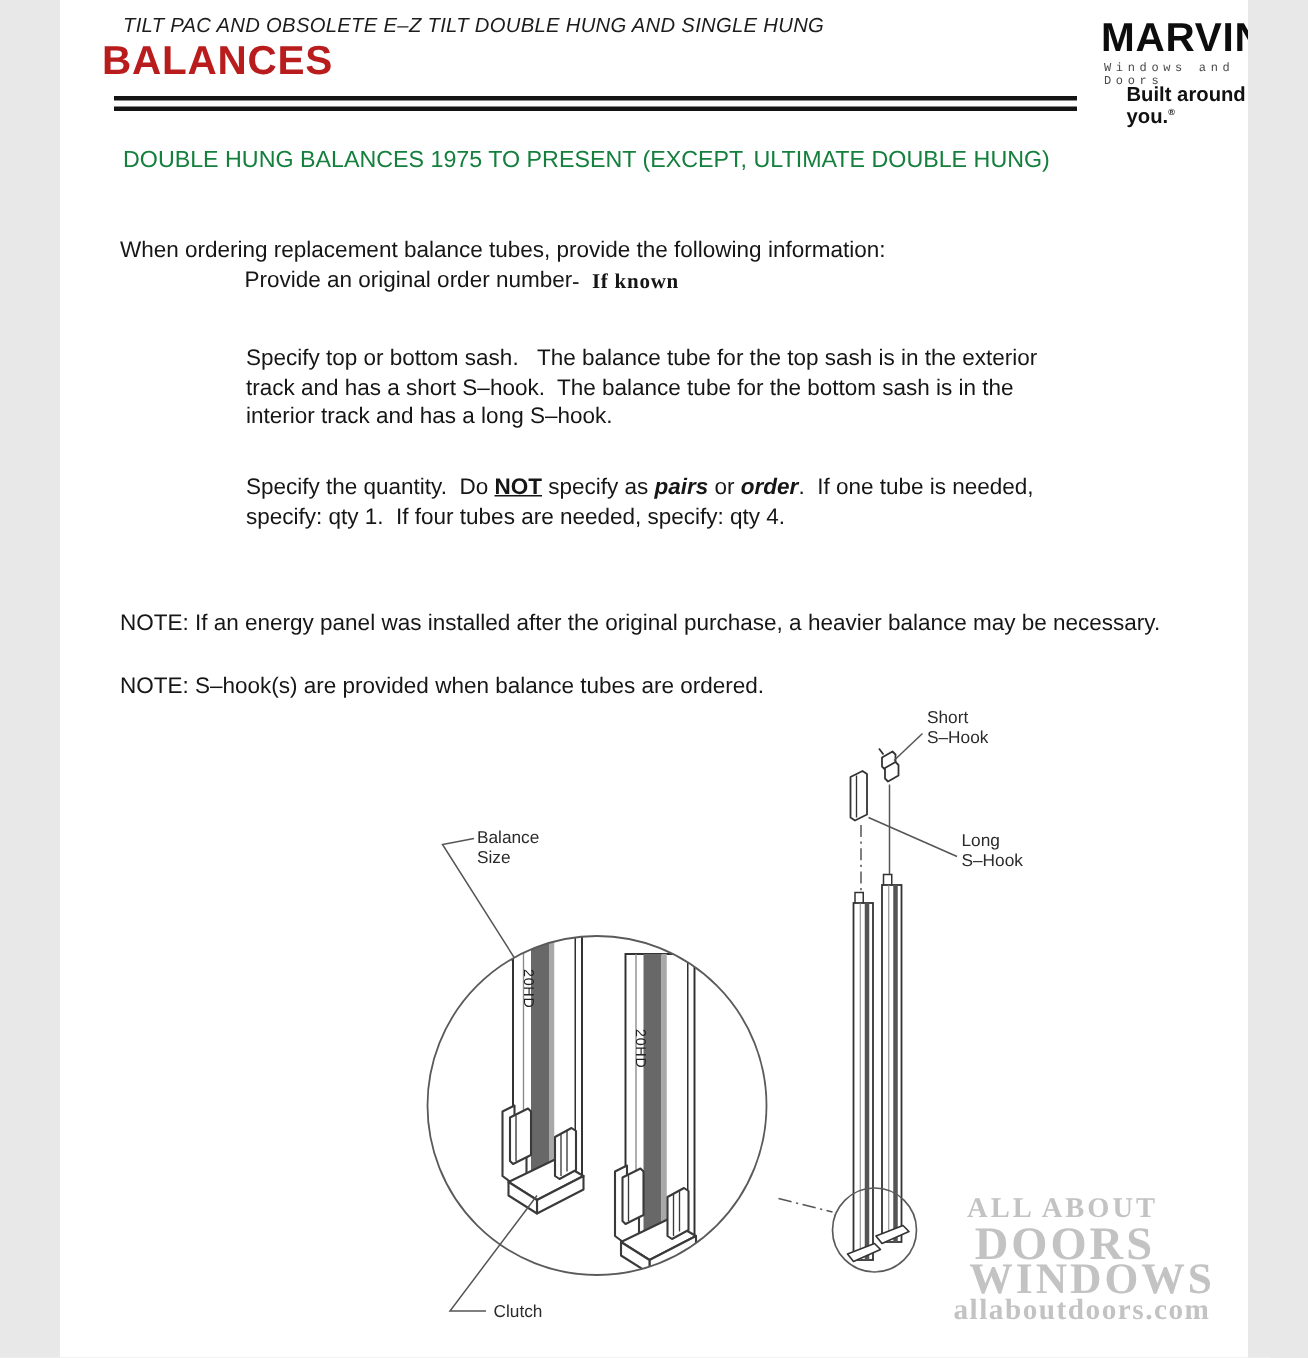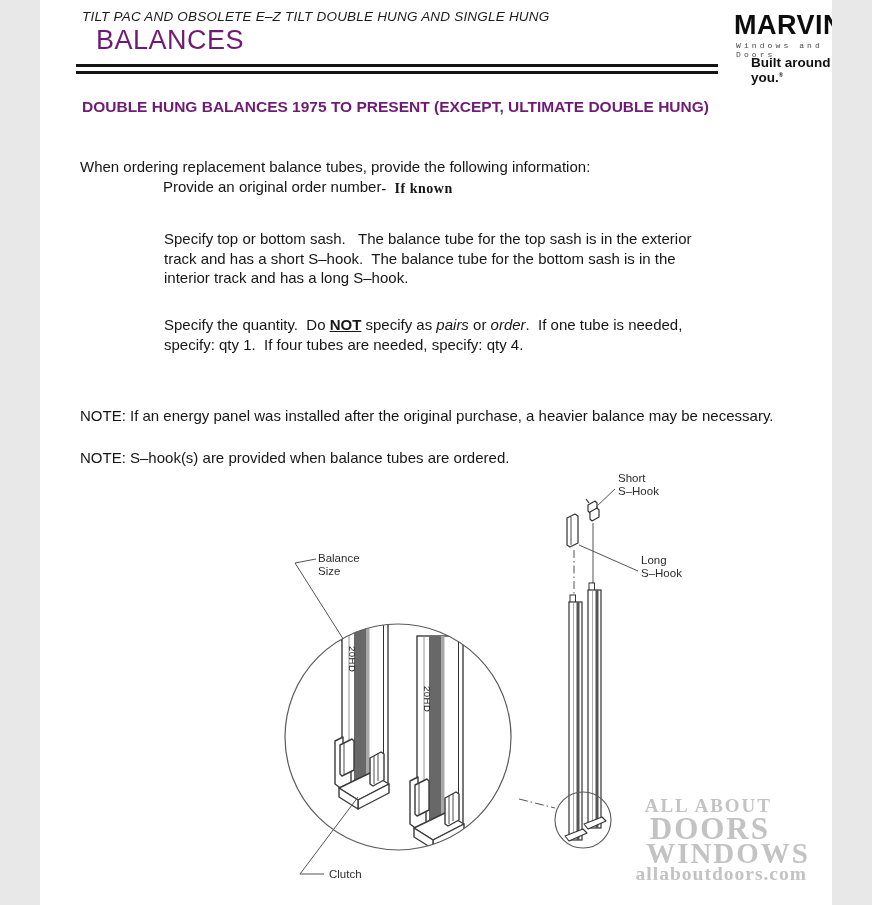--- a/index.html
+++ b/index.html
@@ -3,38 +3,38 @@
 <meta charset="utf-8">
 <style>
   html,body{margin:0;padding:0;background:#e8e8e8;}
   .page{
     position:relative;width:792px;height:905px;background:#ffffff;
     font-family:"Liberation Sans",sans-serif;color:#1a1a1a;overflow:hidden;
     margin:0 auto;
   }
   .abs{position:absolute;}
   .doc-type{left:42px;top:9px;font-style:italic;font-size:13.5px;letter-spacing:.2px;color:#1c1c1c;}
-  .doc-title{left:56px;top:25px;font-weight:normal;font-size:27px;letter-spacing:.5px;color:#701a75;}
+  .doc-title{left:28px;top:25px;font-weight:bold;font-size:27px;letter-spacing:.5px;color:#b91c1c;}
   .rule{background:#141414;}
   .rule-1{left:36px;top:64px;width:642px;height:3.2px;}
   .rule-2{left:36px;top:70.5px;width:642px;height:3px;}
   .logo-brand{left:694px;top:10px;font-size:27px;font-weight:800;letter-spacing:.5px;color:#0d0d0d;}
   .logo-reg{left:855px;top:5px;font-size:8px;color:#222;}
   .logo-sub{left:696px;top:41px;font-size:8px;letter-spacing:3.1px;color:#4a4a4a;font-family:Liberation Mono, monospace;}
   .logo-tagline{left:711px;top:55px;font-size:13.5px;font-weight:bold;color:#111;}
   .logo-tagline sup{font-size:6px;}
-  .section-heading{left:42px;top:98px;font-size:15.5px;font-weight:bold;color:#701a75;}
+  .section-heading{left:42px;top:98px;font-size:15.5px;font-weight:normal;color:#15803d;}
   .body-text{font-size:15px;line-height:19.5px;color:#161616;white-space:pre-wrap;}
   .p-intro{left:40px;top:157px;}
   .p-order{left:123px;top:177px;}
   .order-note{font-family:"Liberation Serif",serif;font-weight:bold;font-size:14px;position:relative;top:1px;letter-spacing:.5px;}
   .p-sash{left:124px;top:229px;width:620px;}
   .p-qty{left:124px;top:315px;width:620px;}
   .seg-bu{font-weight:bold;text-decoration:underline;}
-  .seg-i{font-style:italic;}
+  .seg-i{font-style:italic;font-weight:bold;}
   .p-note1{left:40px;top:406px;}
   .p-note2{left:40px;top:448px;}
   .diagram-svg{left:0;top:460px;}
   .wm{font-family:"Liberation Serif",serif;font-weight:bold;color:#c3c3c3;white-space:nowrap;}
   .wm-1{right:60px;top:795px;font-size:19px;letter-spacing:2px;}
   .wm-2{right:62px;top:811px;font-size:31px;letter-spacing:2px;}
   .wm-amp{left:808px;top:788px;font-size:54px;line-height:54px;}
   .wm-3{right:22px;top:837px;font-size:29px;letter-spacing:2px;}
   .wm-4{right:25px;top:863px;font-size:19.5px;letter-spacing:1px;}
   .corner-h{left:856px;top:899px;width:16px;height:2.2px;background:#111;}

